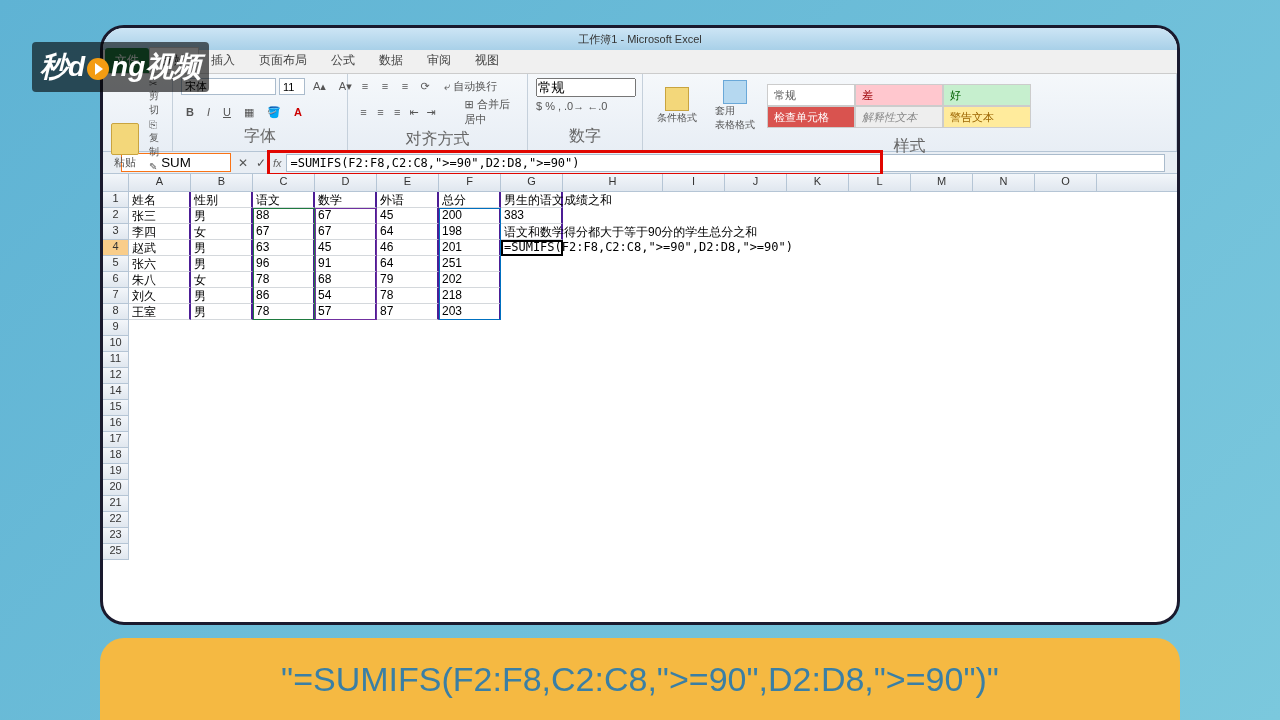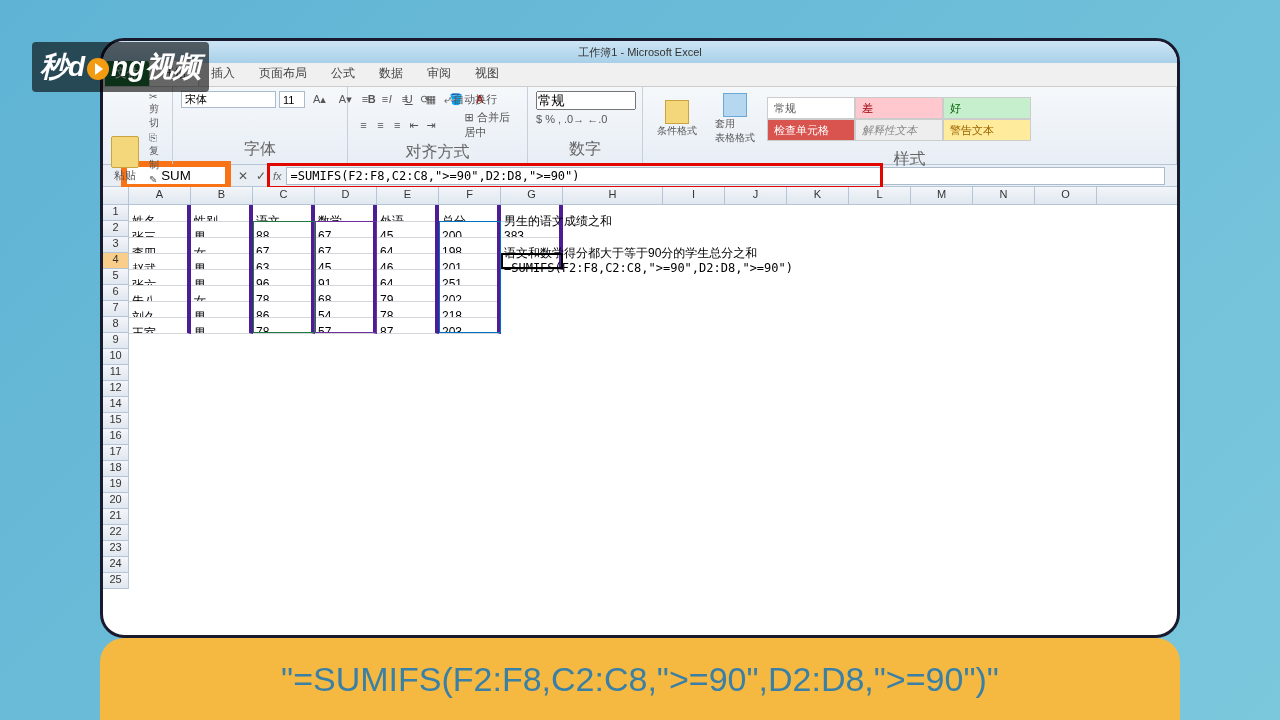--- a/index.html
+++ b/index.html
@@ -1,20 +1,20 @@
 <!DOCTYPE html>
 <html><head>
 <meta charset="utf-8">
 <style>
 *{margin:0;padding:0;box-sizing:border-box;font-family:"Microsoft YaHei",SimSun,Arial,sans-serif}
 body{width:1280px;height:720px;background:linear-gradient(135deg,#5fb3d4 0%,#7bc8dd 100%);position:relative;overflow:hidden}
 .logo{position:absolute;top:42px;left:32px;z-index:100;background:rgba(0,0,0,0.6);color:#fff;font-size:28px;font-weight:bold;font-style:italic;padding:6px 8px;border-radius:4px}
 .logo .play{display:inline-block;width:22px;height:22px;background:#f39c12;border-radius:50%;vertical-align:middle;position:relative;margin:0 2px}
 .logo .play::after{content:"";position:absolute;left:8px;top:5px;border-left:8px solid #fff;border-top:6px solid transparent;border-bottom:6px solid transparent}
-.window{position:absolute;top:38px;left:100px;width:1080px;height:600px;background:#fff;border:3px solid #1a1a2e;border-radius:24px;overflow:hidden}
+.window{position:absolute;top:25px;left:100px;width:1080px;height:600px;background:#fff;border:3px solid #1a1a2e;border-radius:24px;overflow:hidden}
 .titlebar{height:22px;background:linear-gradient(#cde5f5,#a8d0e8);font-size:11px;color:#333;display:flex;align-items:center;padding:0 8px}
 .titlebar .spacer{flex:1}
 .ribbon-tabs{height:24px;background:#f0f0f0;border-bottom:1px solid #ccc;display:flex;align-items:flex-end;font-size:12px}
 .ribbon-tabs .ftab{background:#1f7a3f;color:#fff;padding:4px 10px;border-radius:3px 3px 0 0;margin-left:2px}
 .ribbon-tabs .tab{padding:4px 12px;color:#444;cursor:pointer}
 .ribbon{height:78px;background:linear-gradient(#f5f8fb,#e8eef5);border-bottom:1px solid #b5c5d5;display:flex;font-size:11px;color:#555}
 .rgroup{border-right:1px solid #c5d0db;padding:4px 8px;display:flex;flex-direction:column;justify-content:space-between;position:relative}
 .rgroup .glabel{text-align:center;font-size:16px;color:#666;padding-top:2px}
 .rgroup .gbody{flex:1;display:flex;align-items:center;gap:6px}
 .clip{width:70px}
@@ -32,35 +32,35 @@
 .styles-g .sbtn{display:flex;flex-direction:column;align-items:center;font-size:10px;padding:2px 6px}
 .styles-g .sgrid{display:flex;gap:0}
 .styles-g .scell{width:88px;height:22px;border:1px solid #ccc;font-size:11px;display:flex;align-items:center;padding:0 6px}
 .sc-normal{background:#fff}
 .sc-bad{background:#ffc7ce;color:#9c0006}
 .sc-good{background:#c6efce;color:#006100}
 .sc-check{background:#d9534f;color:#fff}
 .sc-expl{background:#eee;font-style:italic;color:#888}
 .sc-warn{background:#ffeb9c;color:#9c6500}
 .namebox-row{height:22px;background:#e9eef4;border-bottom:1px solid #b5c5d5;display:flex;align-items:center;font-size:12px}
-.namebox{width:110px;border:6px solid #f97316;background:#fff;text-align:center;padding:1px 0;margin-left:18px}
+.namebox{width:110px;border:1px solid #f97316;background:#fff;text-align:center;padding:1px 0;margin-left:18px}
 .fx-btns{display:flex;gap:2px;margin:0 4px}
 .fx-btns span{width:16px;text-align:center;color:#555;cursor:pointer}
 .fx-wrap{flex:1;display:flex;align-items:center;position:relative;margin-right:12px}
 .fx-wrap .fx-outline{position:absolute;left:-6px;right:282px;top:-4px;bottom:-4px;border:3px solid #e10600;pointer-events:none}
 .fx-label{font-style:italic;font-size:11px;color:#666;margin-right:4px}
 .fx-input{flex:1;border:1px solid #abc;background:#fff;padding:1px 4px;font-size:12px;font-family:Consolas,monospace}
 .grid{position:relative;background:#fff;height:420px;overflow:hidden}
 .ghdr{height:18px;display:flex;background:linear-gradient(#f3f6fa,#e0e7ef);border-bottom:1px solid #b5c5d5;font-size:11px}
 .ghdr .corner{width:26px;border-right:1px solid #b5c5d5}
 .ghdr .ch{width:62px;text-align:center;border-right:1px solid #b5c5d5;padding-top:1px;color:#333}
 .grow{height:16px;display:flex;font-size:12px}
 .grow .rh{width:26px;background:linear-gradient(#f3f6fa,#e0e7ef);border-right:1px solid #b5c5d5;border-bottom:1px solid #b5c5d5;text-align:center;font-size:11px;color:#333}
 .grow .rh.active{background:#f9cd8a}
-.grow .cell{width:62px;border-right:4px solid #4c1d95;border-bottom:1px solid #d4d8dc;padding:8px 3px;overflow:hidden;white-space:nowrap}
+.grow .cell{width:62px;border-right:2px solid #4c1d95;border-bottom:1px solid #d4d8dc;padding:0 3px;overflow:hidden;white-space:nowrap}
 .grow .cell.num{text-align:left}
 .sel-c{position:absolute;border:1px solid #1f7a3f;pointer-events:none}
 .sel-d{position:absolute;border:1px solid #7030a0;pointer-events:none}
 .sel-f{position:absolute;border:1px solid #0070c0;pointer-events:none}
 .active-cell{position:absolute;border:2px solid #000;pointer-events:none}
 .caption{position:absolute;left:100px;right:100px;bottom:0;height:82px;background:#f5b942;border-radius:24px 24px 0 0;display:flex;align-items:center;justify-content:center;font-size:34px;color:#3a7fa5;font-family:"Microsoft YaHei",sans-serif}
 </style>
 </head>
 <body>
 
@@ -96,21 +96,21 @@
         <div class="side">
           <span>✂ <span>剪切</span></span>
           <span>⎘ <span>复制</span></span>
           <span>✎ <span>格式刷</span></span>
         </div>
       </div>
       <div class="glabel">剪贴板</div>
     </div>
 
     <div class="rgroup font-g">
-      <div class="gbody" style="flex-direction:row;align-items:flex-start">
+      <div class="gbody" style="flex-direction:column;align-items:flex-start">
         <div class="row">
           <input style="width: 95px;" value="宋体">
           <input style="width: 26px;" value="11">
           <span class="btn">A▴</span>
           <span class="btn">A▾</span>
         </div>
         <div class="row">
           <span class="btn"><b>B</b></span>
           <span class="btn"><i>I</i></span>
           <span class="btn"><u>U</u></span>
@@ -330,23 +330,20 @@
     <div class="grow">
         <div class="rh">21</div>
       </div>
     <div class="grow">
         <div class="rh">22</div>
       </div>
     <div class="grow">
         <div class="rh">23</div>
       </div>
     <div class="grow">
-        <div class="rh">24</div>
-      </div>
-    <div class="grow">
         <div class="rh">25</div>
       </div>
 
     <div class="sel-c" style="left:150px;top:34px;width:62px;height:112px"></div>
     <div class="sel-d" style="left:212px;top:34px;width:62px;height:112px"></div>
     <div class="sel-f" style="left:336px;top:34px;width:62px;height:112px"></div>
     <div class="active-cell" style="left:398px;top:66px;width:62px;height:16px"></div>
   </div>
 </div>
 

